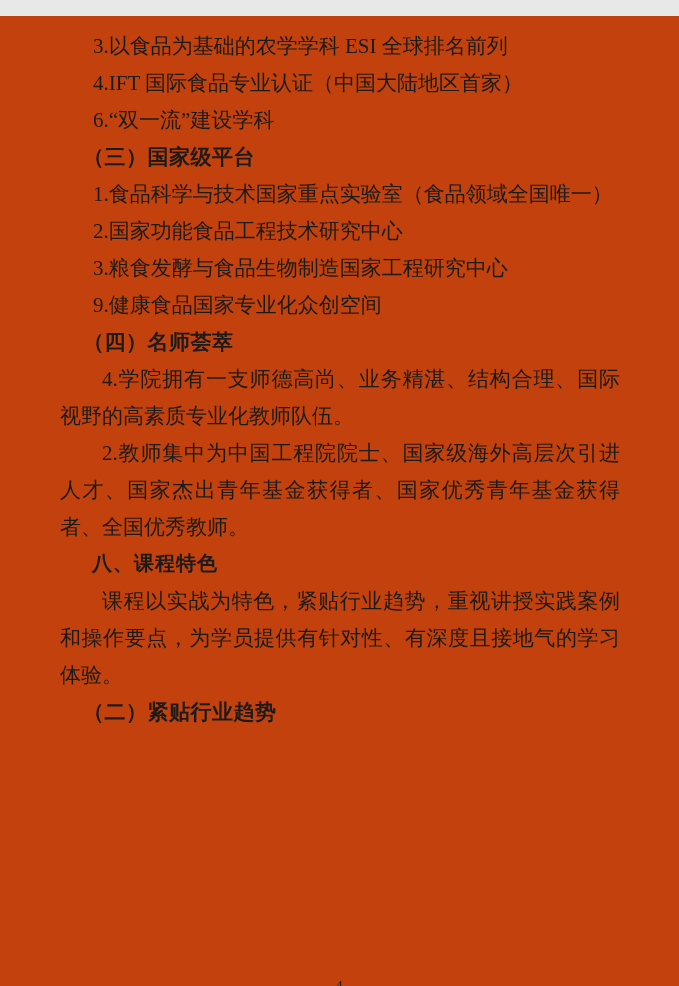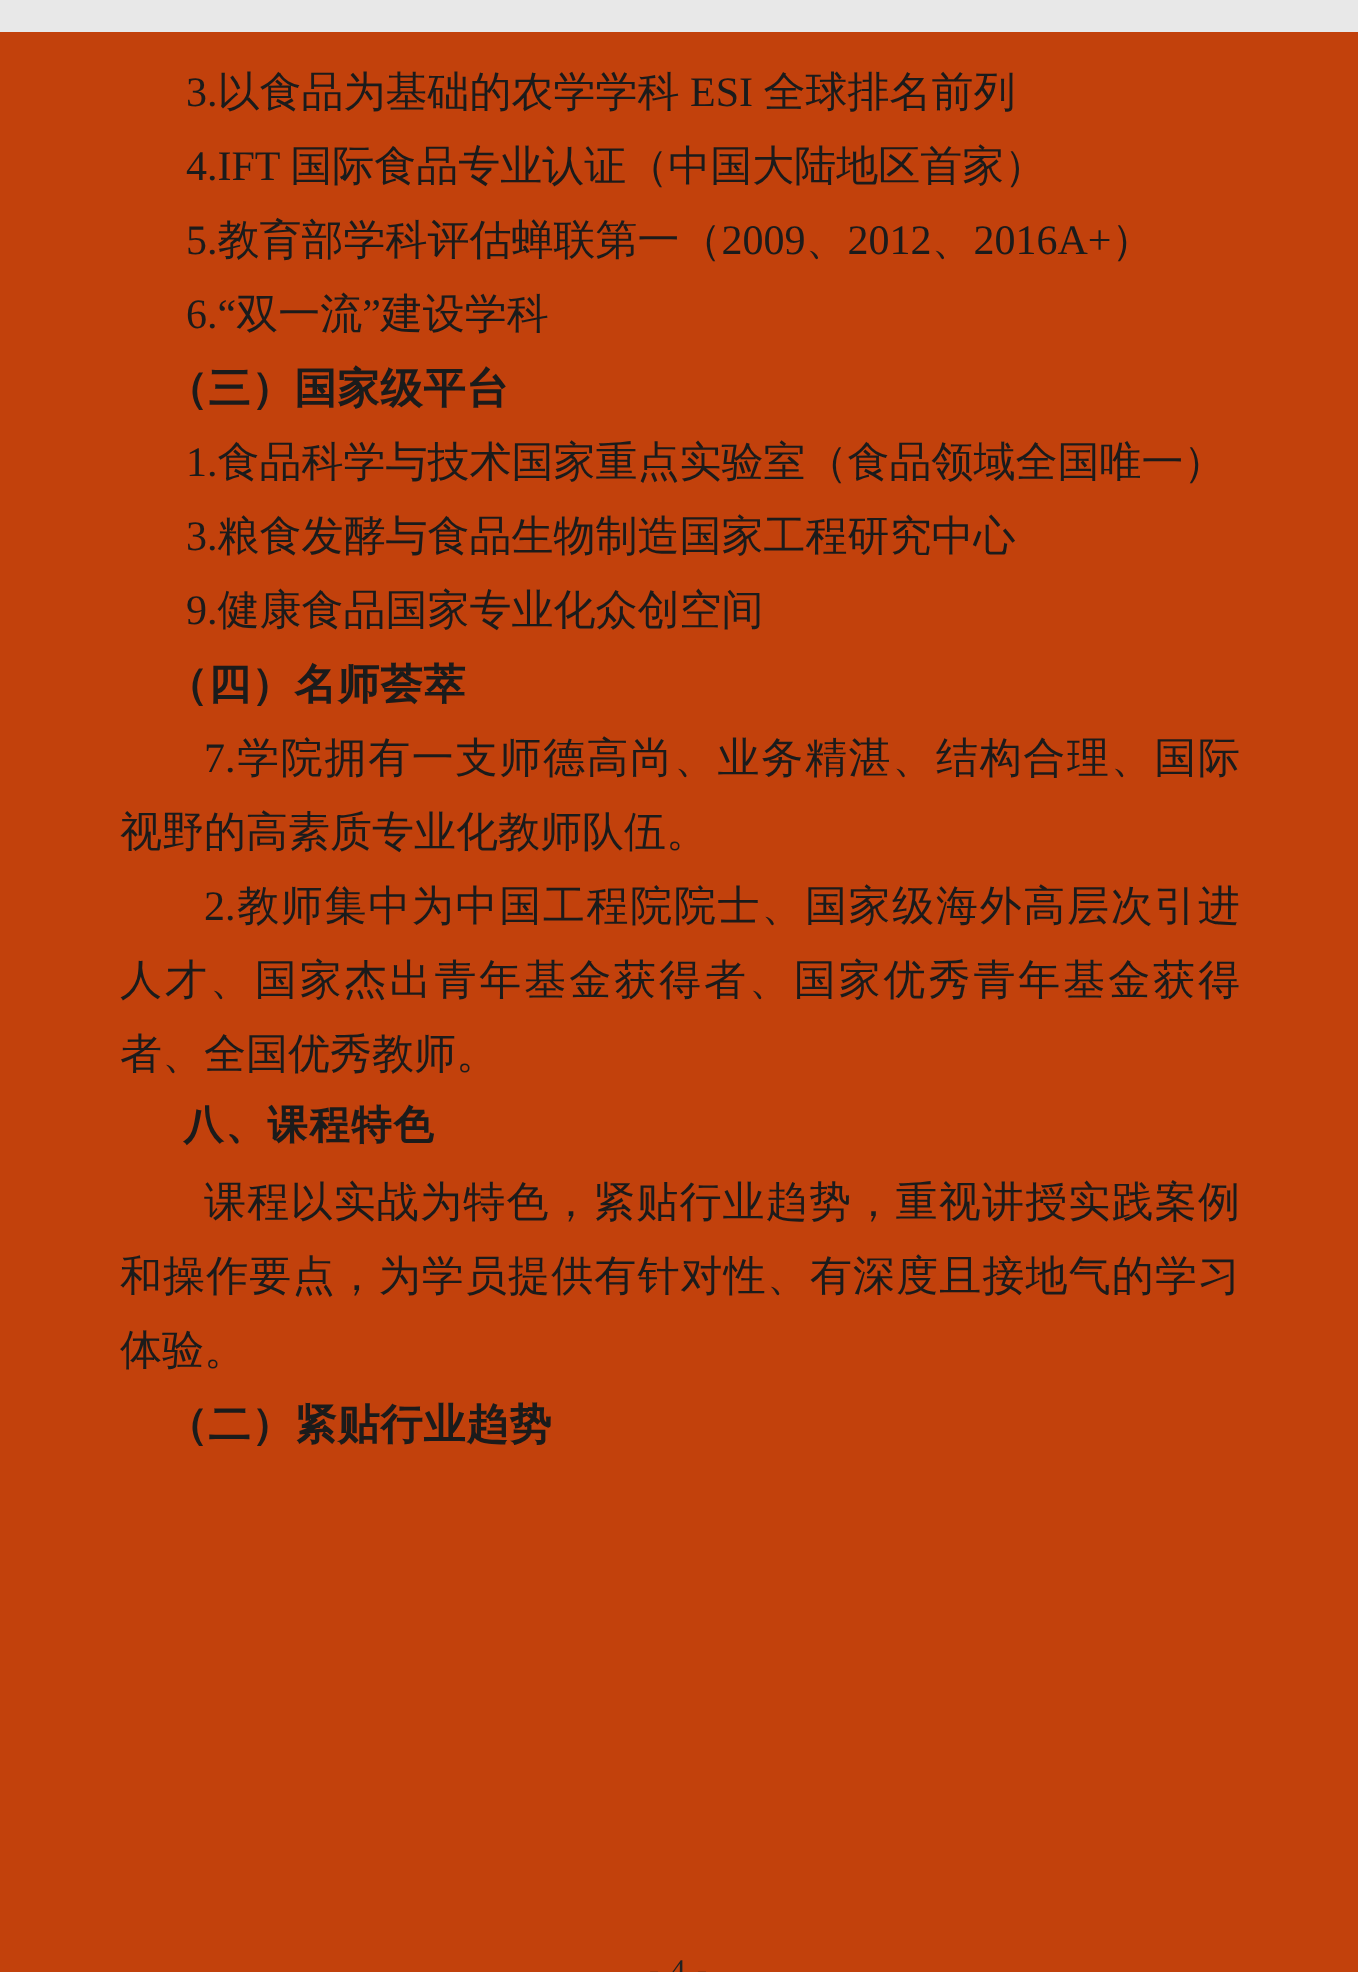--- a/index.html
+++ b/index.html
@@ -57,27 +57,27 @@
     color: #222222;
   }
 </style>
 </head>
 <body>
 
 <div class="page">
   <div class="content">
     <div class="line list-item">3.以食品为基础的农学学科 ESI 全球排名前列</div>
     <div class="line list-item">4.IFT 国际食品专业认证（中国大陆地区首家）</div>
-    <div class="line list-item">5.教育部学科评估蝉联第一（2009、2012、2016A+）</div>
     <div class="line list-item">6.“双一流”建设学科</div>
     <div class="line heading-kai">（三）国家级平台</div>
     <div class="line list-item">1.食品科学与技术国家重点实验室（食品领域全国唯一）</div>
+    <div class="line list-item">2.国家功能食品工程技术研究中心</div>
     <div class="line list-item">3.粮食发酵与食品生物制造国家工程研究中心</div>
     <div class="line list-item">9.健康食品国家专业化众创空间</div>
     <div class="line heading-kai">（四）名师荟萃</div>
-    <div class="para">7.学院拥有一支师德高尚、业务精湛、结构合理、国际视野的高素质专业化教师队伍。</div>
+    <div class="para">4.学院拥有一支师德高尚、业务精湛、结构合理、国际视野的高素质专业化教师队伍。</div>
     <div class="para">2.教师集中为中国工程院院士、国家级海外高层次引进人才、国家杰出青年基金获得者、国家优秀青年基金获得者、全国优秀教师。</div>
     <div class="line heading-hei">八、课程特色</div>
     <div class="para">课程以实战为特色，紧贴行业趋势，重视讲授实践案例和操作要点，为学员提供有针对性、有深度且接地气的学习体验。</div>
     <div class="line heading-kai">（二）紧贴行业趋势</div>
   </div>
   <div class="footer">- 4 -</div>
 </div>
 
 </body></html>

